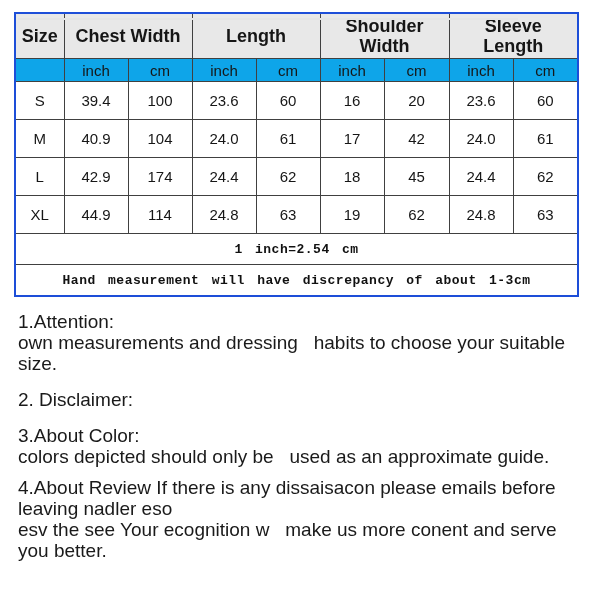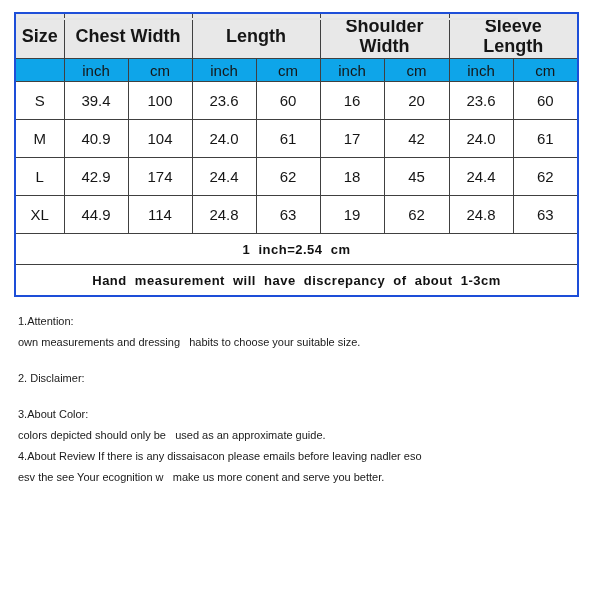--- a/index.html
+++ b/index.html
@@ -56,43 +56,43 @@
     font-weight: normal;
   }
   tr.data-row td {
     height: 37px;
     font-size: 15px;
     background: #ffffff;
   }
   tr.note-row td {
     height: 30px;
     background: #ffffff;
-    font-family: Liberation Sans, sans-serif;
+    font-family: Liberation Mono, monospace;
     font-weight: bold;
     font-size: 13px;
     letter-spacing: 0.5px;
     word-spacing: 4px;
     color: #111111;
   }
   .notes {
     margin: 14px 0 0 18px;
     width: 566px;
     color: #1a1a1a;
   }
   .note-section {
     margin: 0 0 15px 0;
   }
   .note-section.last {
     margin-bottom: 0;
   }
   .note-section.tight {
-    margin-bottom: 0;
+    margin-bottom: 10px;
   }
   .note-line {
-    font-size: 11px;
+    font-size: 19px;
     line-height: 21px;
     white-space: pre-wrap;
   }
 </style>
 </head>
 <body>
 
 <div class="page">
 
   <div class="top-artifact"></div>

